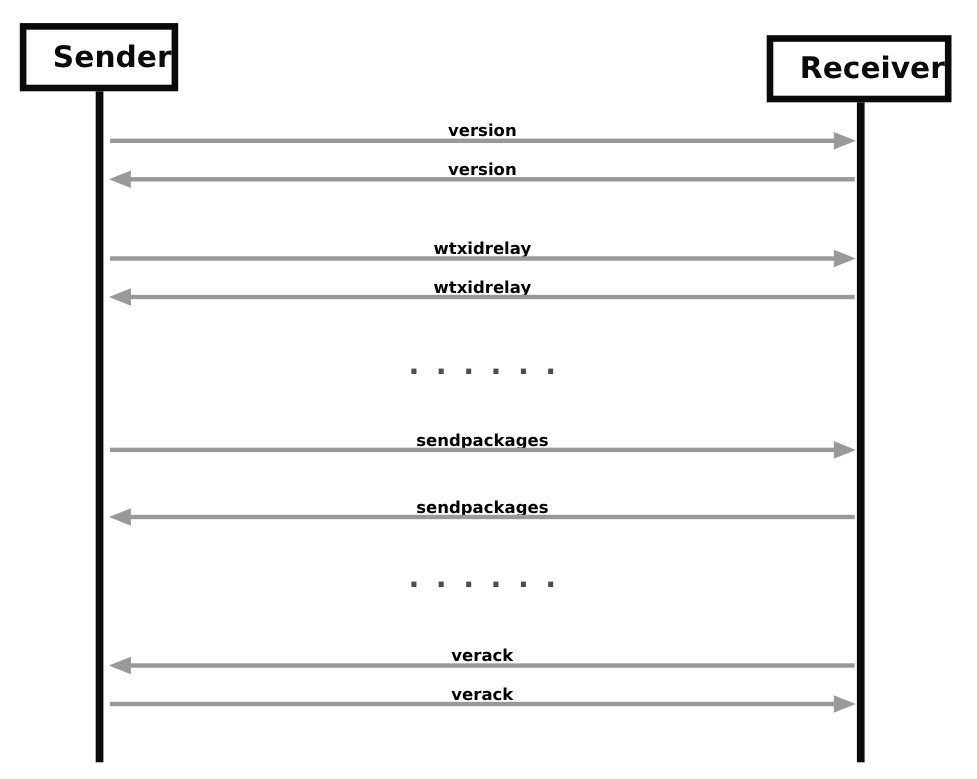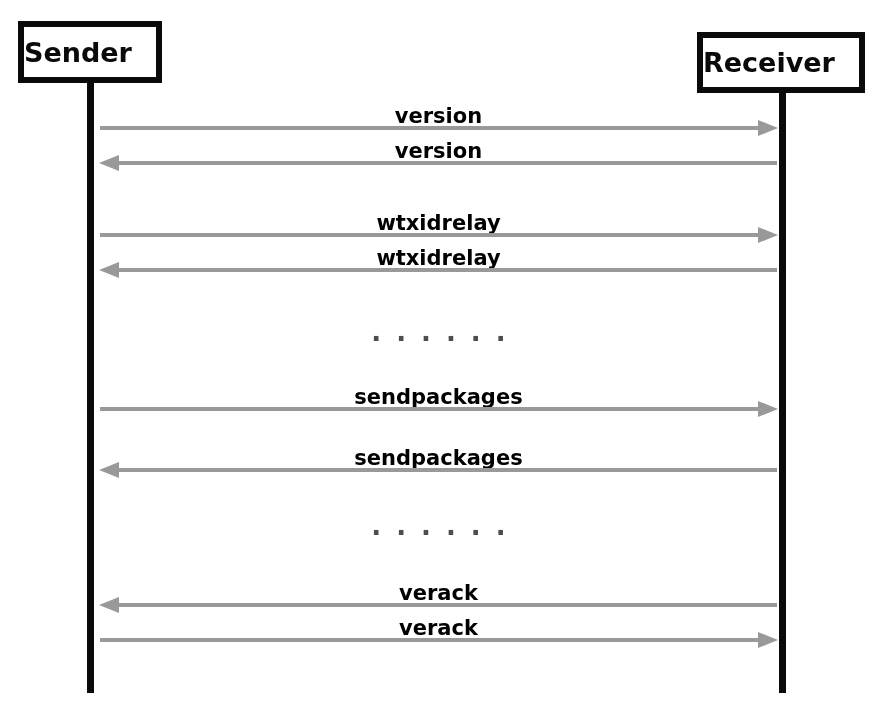--- a/index.html
+++ b/index.html
@@ -16,21 +16,21 @@
     overflow: hidden;
   }
   
   .actor-box {
     position: absolute;
     box-sizing: border-box;
     border: 6px solid #0a0a0a;
     background: #ffffff;
     display: flex;
     align-items: center;
-    justify-content: flex-start;
+    justify-content: flex-end;
     font-size: 27px;
     font-weight: bold;
     color: #0a0a0a;
     z-index: 3;
   }
   .actor-sender   { left: 18px;  top: 21px; width: 144px; height: 62px; }
   .actor-receiver { left: 697px; top: 32px; width: 168px; height: 61px; }
   
   .lifeline {
     position: absolute;
@@ -47,21 +47,21 @@
     width: 677px;
     height: 32px;
     z-index: 1;
   }
   .msg-label {
     position: absolute;
     left: 0;
     bottom: 3px;
     width: 100%;
     text-align: center;
-    font-size: 21px;
+    font-size: 15px;
     font-weight: bold;
     line-height: 1;
     color: #000000;
     white-space: nowrap;
   }
   .msg-arrow {
     position: absolute;
     bottom: 0;
     height: 4px;
     background: #999999;

